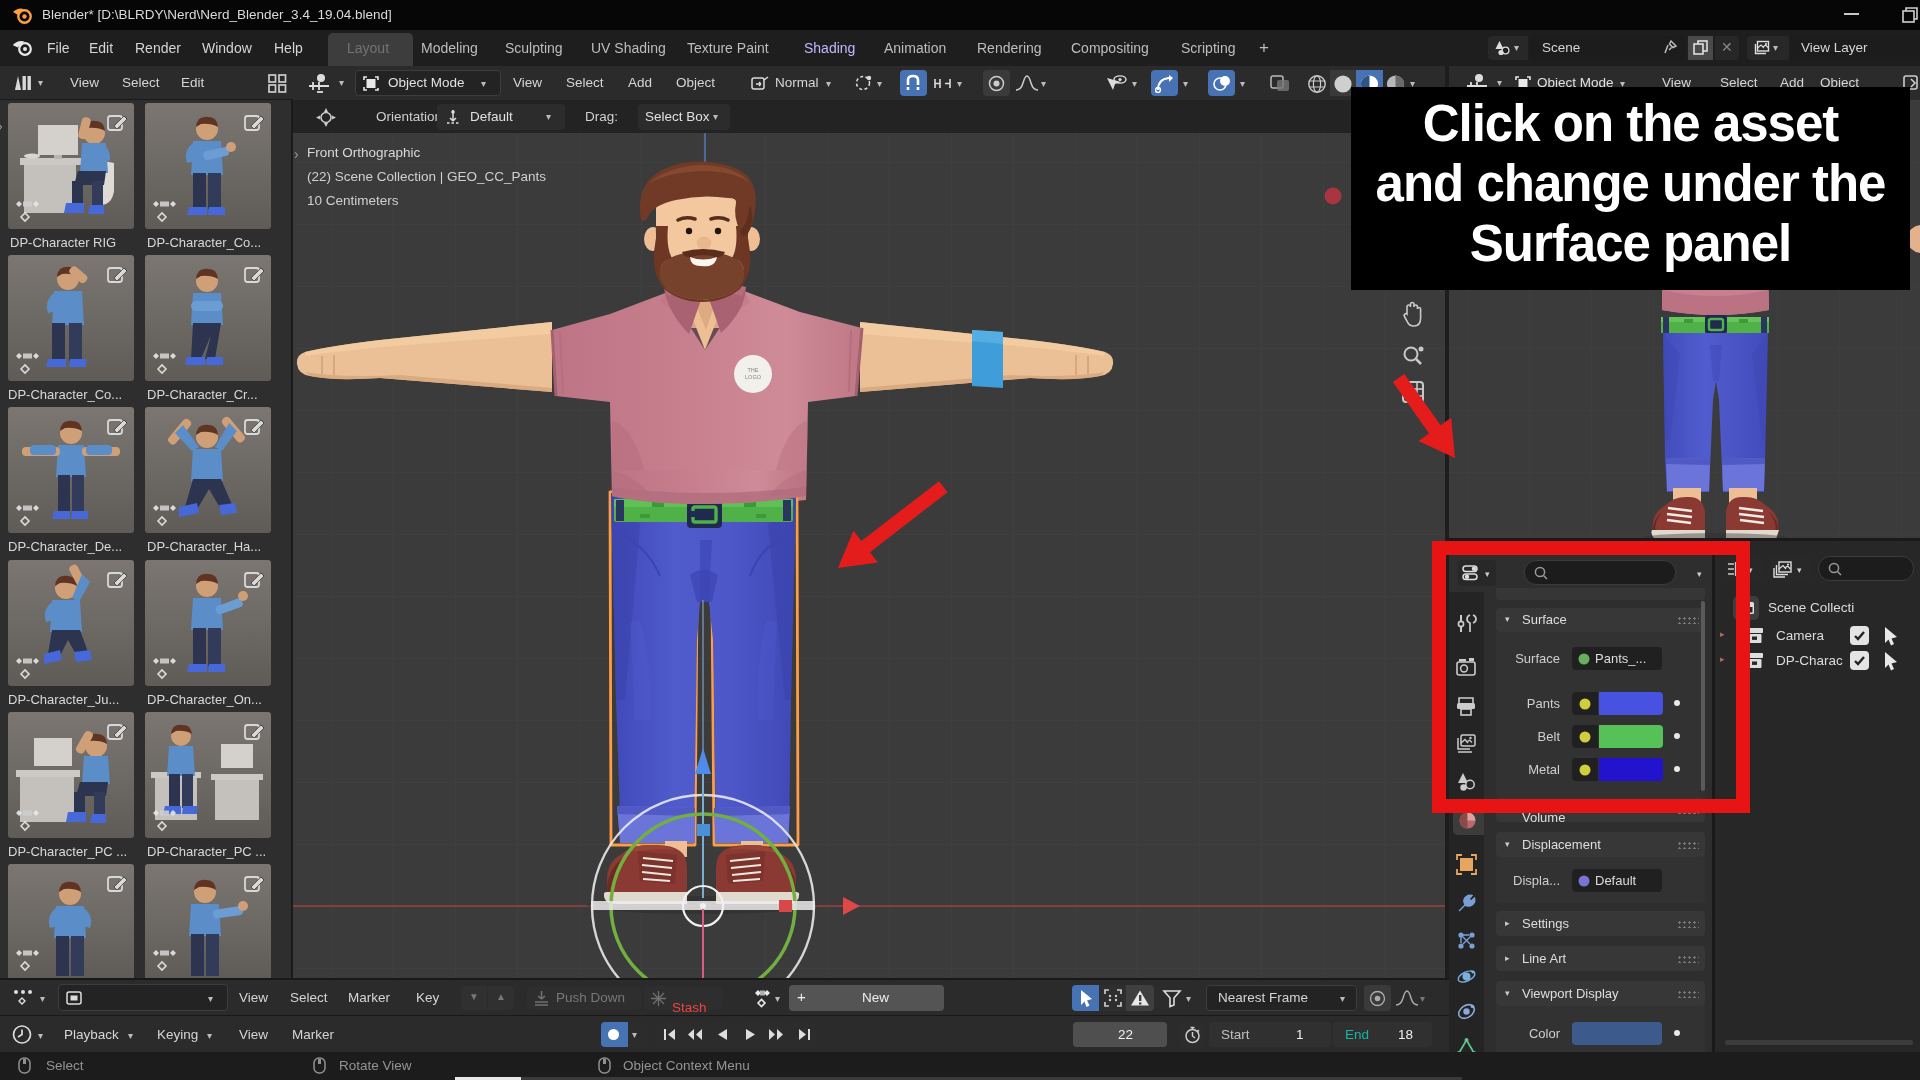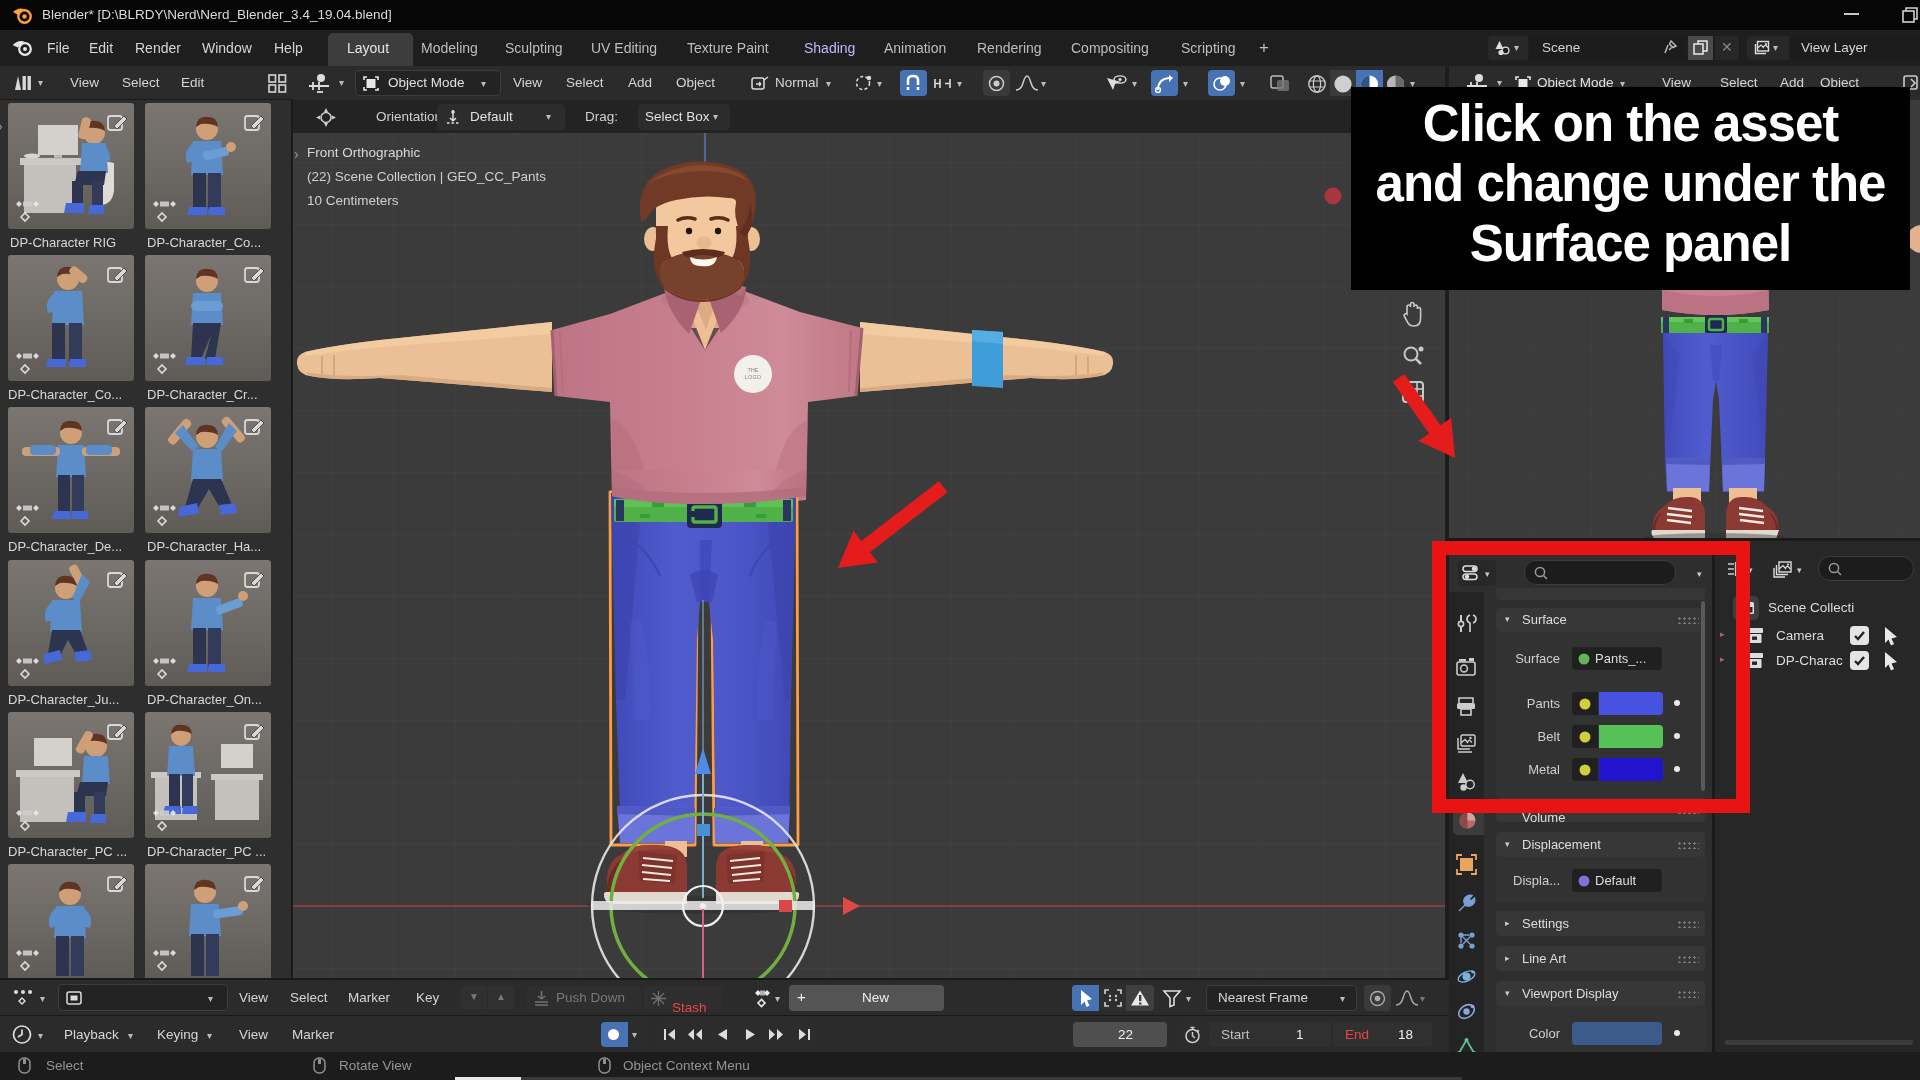--- a/index.html
+++ b/index.html
@@ -31,24 +31,24 @@
     <circle cx="13" cy="12" r="2" fill="#e8e8e8"></circle>
     <path d="M 1,8 Q 6,2.5 12.5,4.5 L 8.3,8.2 Z" fill="#e8e8e8"></path>
     <path d="M 0.5,8 L 9,6.5 L 5.8,10.5 Z" fill="#e8e8e8"></path>
   </svg>
   <div class="abs txt" style="left:47px;top:10px;font-size:14px;">File</div>
   <div class="abs txt" style="left:89px;top:10px;font-size:14px;">Edit</div>
   <div class="abs txt" style="left:135px;top:10px;font-size:14px;">Render</div>
   <div class="abs txt" style="left:202px;top:10px;font-size:14px;">Window</div>
   <div class="abs txt" style="left:274px;top:10px;font-size:14px;">Help</div>
   <div class="abs" style="left:328px;top:3px;width:85px;height:33px;background:#3d3d3d;border-radius:5px 5px 0 0;"></div>
-  <div class="abs txt" style="left:347px;top:10px;font-size:14px;color:#e5e5e5;">Layout</div>
+  <div class="abs txt" style="left:347px;top:10px;font-size:14px;color:#737373;">Layout</div>
   <div class="abs txt" style="left:421px;top:10px;font-size:14px;color:#bdbdbd;">Modeling</div>
   <div class="abs txt" style="left:505px;top:10px;font-size:14px;color:#bdbdbd;">Sculpting</div>
-  <div class="abs txt" style="left:591px;top:10px;font-size:14px;color:#bdbdbd;">UV Editing</div>
+  <div class="abs txt" style="left:591px;top:10px;font-size:14px;color:#bdbdbd;">UV Shading</div>
   <div class="abs txt" style="left:687px;top:10px;font-size:14px;color:#bdbdbd;">Texture Paint</div>
   <div class="abs txt" style="left:804px;top:10px;font-size:14px;color:#c4b5fd;">Shading</div>
   <div class="abs txt" style="left:884px;top:10px;font-size:14px;color:#bdbdbd;">Animation</div>
   <div class="abs txt" style="left:977px;top:10px;font-size:14px;color:#bdbdbd;">Rendering</div>
   <div class="abs txt" style="left:1071px;top:10px;font-size:14px;color:#bdbdbd;">Compositing</div>
   <div class="abs txt" style="left:1181px;top:10px;font-size:14px;color:#bdbdbd;">Scripting</div>
   <div class="abs txt" style="left:1259px;top:8px;font-size:17px;color:#bdbdbd;">+</div>
 
   <div class="abs" style="left:1488px;top:6px;width:40px;height:24px;background:#282828;border-radius:4px 0 0 4px;"></div>
   <svg class="abs" style="left:1494px;top:10px" width="17" height="16" viewBox="0 0 17 16">
@@ -1174,21 +1174,21 @@
   <div class="abs txt" style="left:1118px;top:11px;color:#f0f0f0;">22</div>
   <div class="abs" style="left:1179px;top:6px;width:26px;height:25px;background:#2c2c2c;border-radius:4px;"></div>
   <svg class="abs" style="left:1184px;top:10px" width="17" height="18" viewBox="0 0 17 18">
     <circle cx="8.5" cy="10" r="6.5" fill="none" stroke="#ccc" stroke-width="1.5"></circle>
     <path d="M 8.5,6 L 8.5,10 L 11,12 M 6.5,1.5 L 10.5,1.5 M 8.5,1.5 L 8.5,3.5 M 13.5,4 L 15,5.5" stroke="#ccc" stroke-width="1.5" fill="none"></path>
   </svg>
   <div class="abs" style="left:1209px;top:6px;width:122px;height:25px;background:#303030;border-radius:4px;"></div>
   <div class="abs txt" style="left:1221px;top:11px;color:#c0c0c0;">Start</div>
   <div class="abs txt" style="left:1296px;top:11px;color:#f0f0f0;">1</div>
   <div class="abs" style="left:1333px;top:6px;width:99px;height:25px;background:#303030;border-radius:4px;"></div>
-  <div class="abs txt" style="left:1345px;top:11px;color:#ef4444;">End</div>
+  <div class="abs txt" style="left:1345px;top:11px;color:#14b8a6;">End</div>
   <div class="abs txt" style="left:1398px;top:11px;color:#f0f0f0;">18</div>
 </div>
 
 <div class="abs" id="statusbar" style="left:0;top:1052px;width:1920px;height:28px;background:#1c1c1c;">
   <svg class="abs" style="left:18px;top:5px" width="13" height="17" viewBox="0 0 13 17">
     <rect x="1" y="1" width="11" height="15" rx="5" fill="none" stroke="#909090" stroke-width="1.5"></rect>
     <rect x="5" y="2" width="3" height="5" fill="#909090"></rect>
   </svg>
   <div class="abs txt" style="left:46px;top:6px;color:#949494;">Select</div>
   <svg class="abs" style="left:313px;top:5px" width="13" height="17" viewBox="0 0 13 17">

